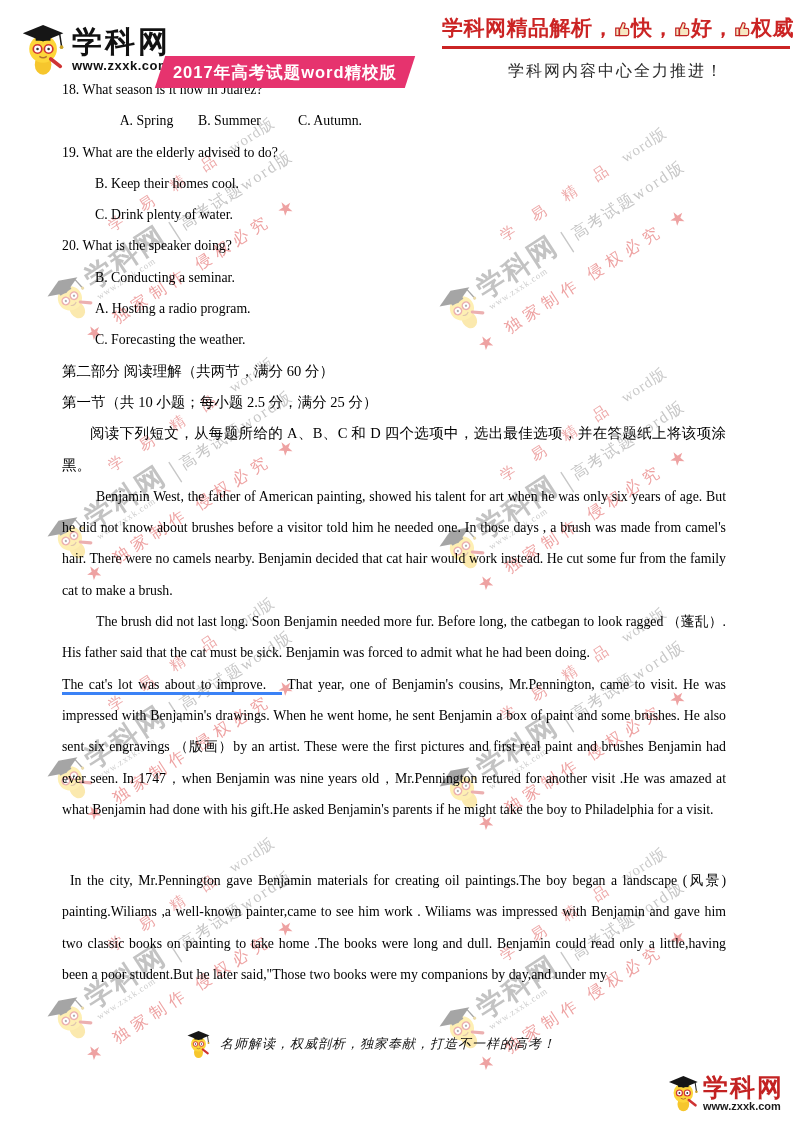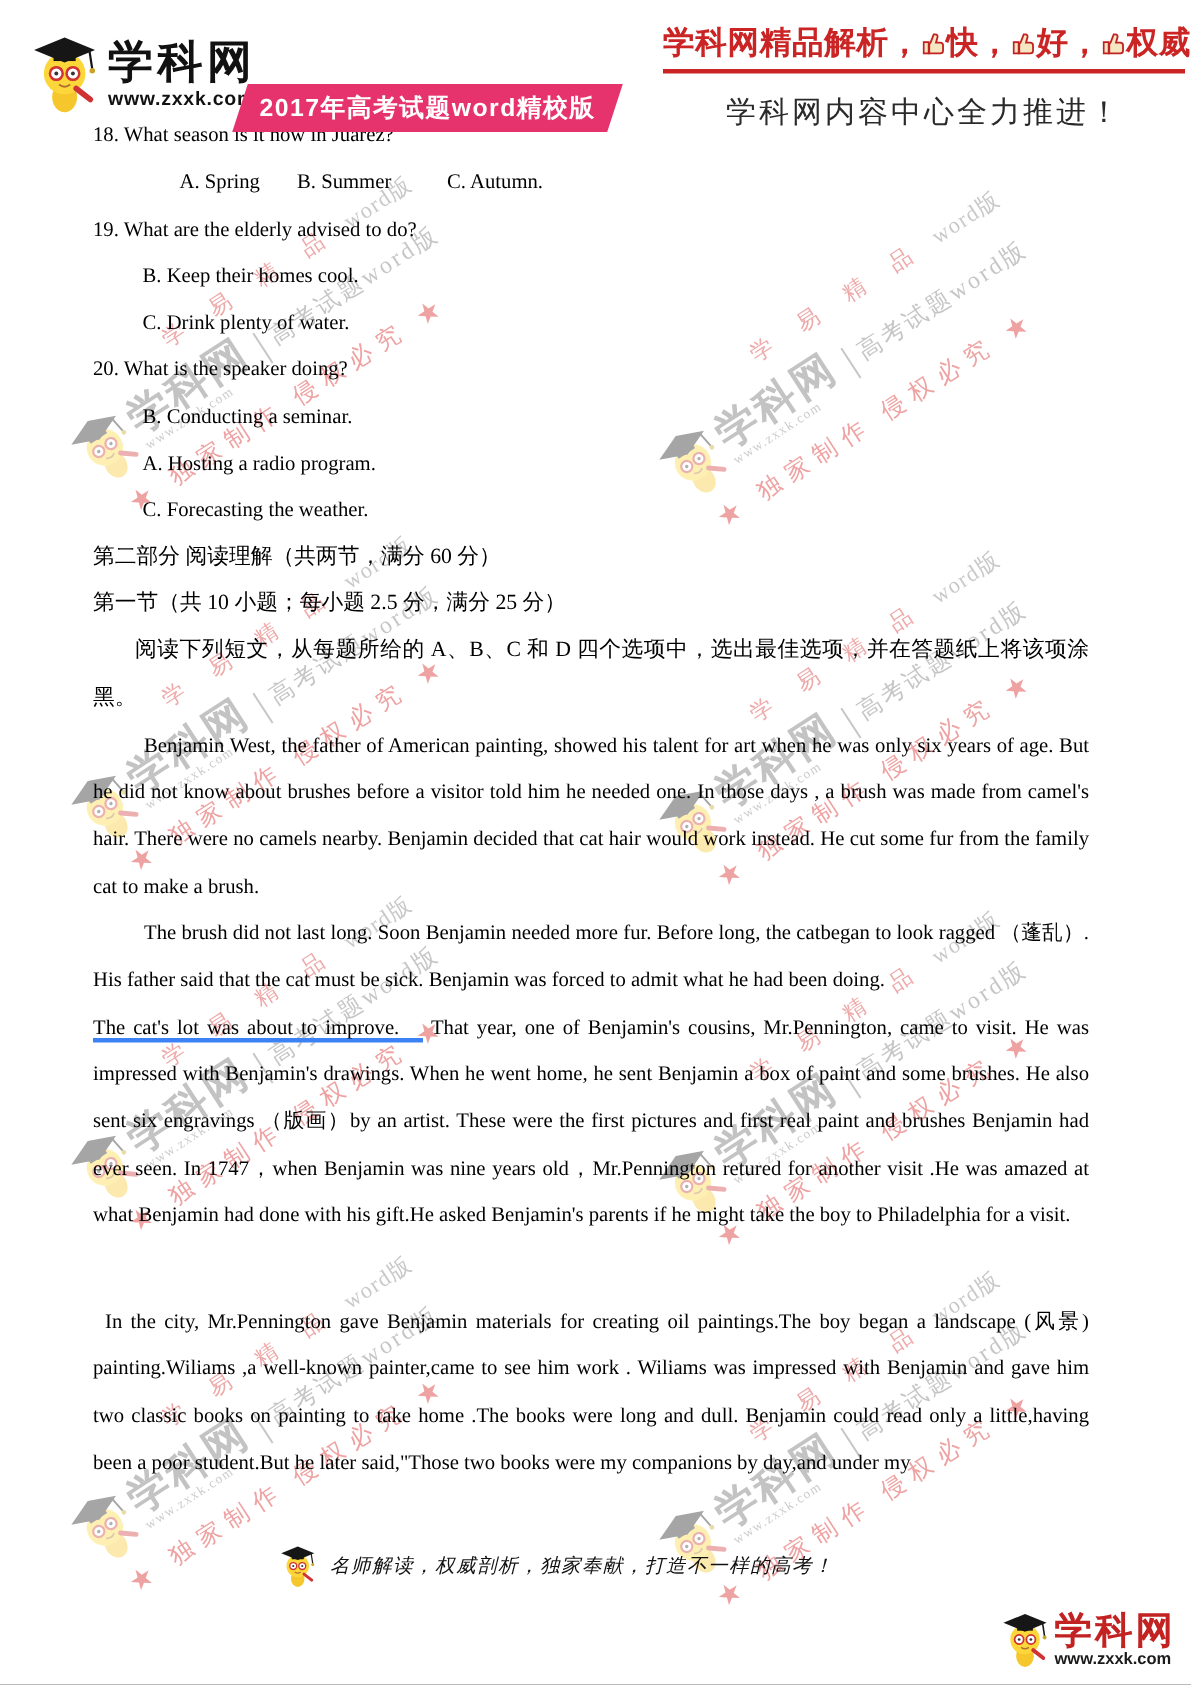--- a/index.html
+++ b/index.html
@@ -39,21 +39,21 @@
             background:#e6336e; transform:skewX(-18deg); }
   .banner-text { display:block; width:100%; height:100%; transform:skewX(18deg);
                  color:#fff; font-weight:bold; font-size:16.5px; line-height:32px;
                  text-align:center; letter-spacing:1px;
                  font-family:"Liberation Sans","DejaVu Sans",sans-serif; }
   .slogan-block { position:absolute; right:4px; top:14px; width:348px; }
   .slogan { color:#cb2424; font-weight:bold; font-size:21px; white-space:nowrap;
             text-align:center; letter-spacing:.5px; }
   .thumb-icon { width:15px; height:15px; vertical-align:-2px; margin:0 1px; }
   .slogan-underline { height:3px; background:#cb2424; margin-top:4px; }
-  .sub-slogan { margin-top:12px; text-align:center; font-size:20px; color:#2a2a2a;
+  .sub-slogan { margin-top:12px; text-align:center; font-size:16px; color:#2a2a2a;
                 letter-spacing:2px; }
 
   
   .content { position:absolute; left:62px; top:74px; width:664px; z-index:2;
              font-size:13.8px; line-height:31.3px; }
   .line { height:31.3px; white-space:nowrap; }
   .opt { padding-left:33px; }
   .opt-col { display:inline-block; }
   .opt-col.a { width:103px;text-align:center; }
   .opt-col.b { width:100px; }

